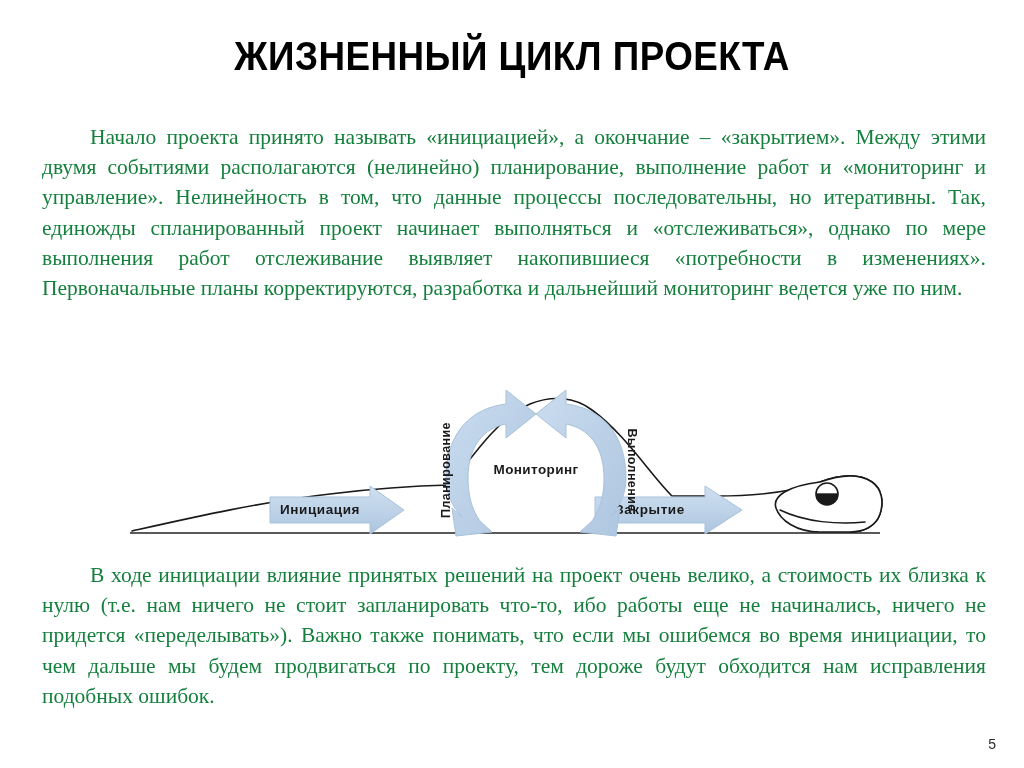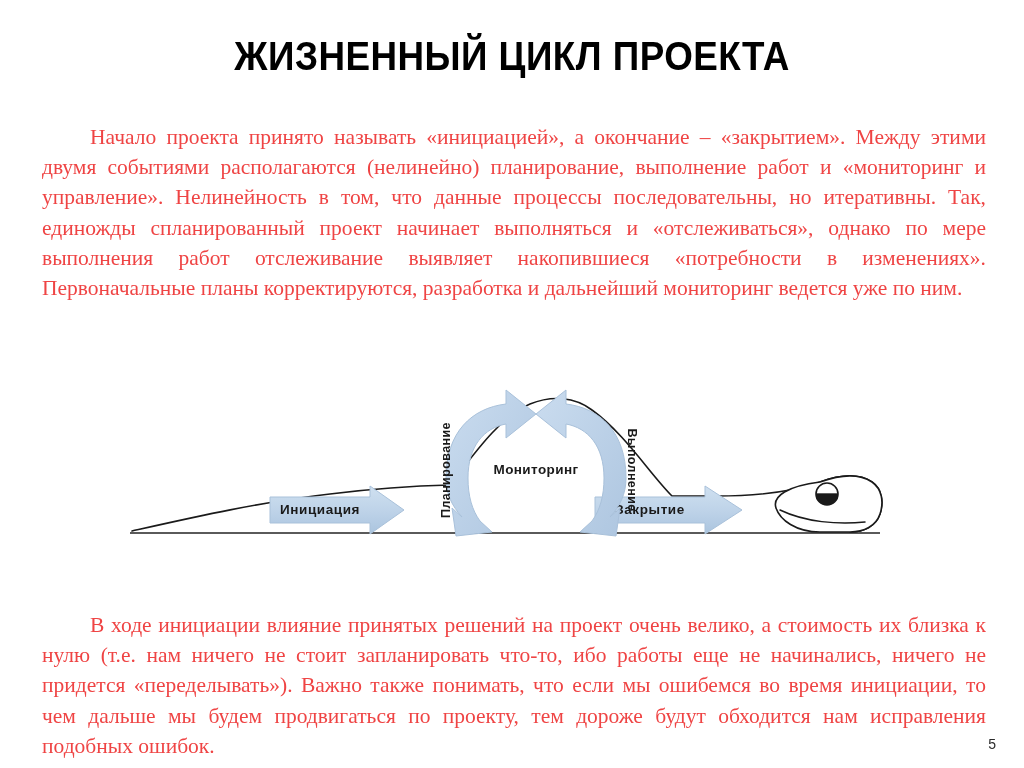--- a/index.html
+++ b/index.html
@@ -36,28 +36,28 @@
 
   
   .body-text {
     position: absolute;
     left: 42px;
     width: 944px;
     font-size: 21.5px;
     line-height: 30.2px;
     text-align: justify;
     text-justify: inter-word;
-    color: #ef4444;
+    color: #15803d;
   }
   #paragraph-one {
     top: 122px;
     text-indent: 48px;
   }
   #paragraph-two {
-    top: 610px;
+    top: 560px;
     text-indent: 48px;
   }
 
   
   #lifecycle-diagram {
     position: absolute;
     left: 120px;
     top: 382px;
     width: 770px;
     height: 168px;

